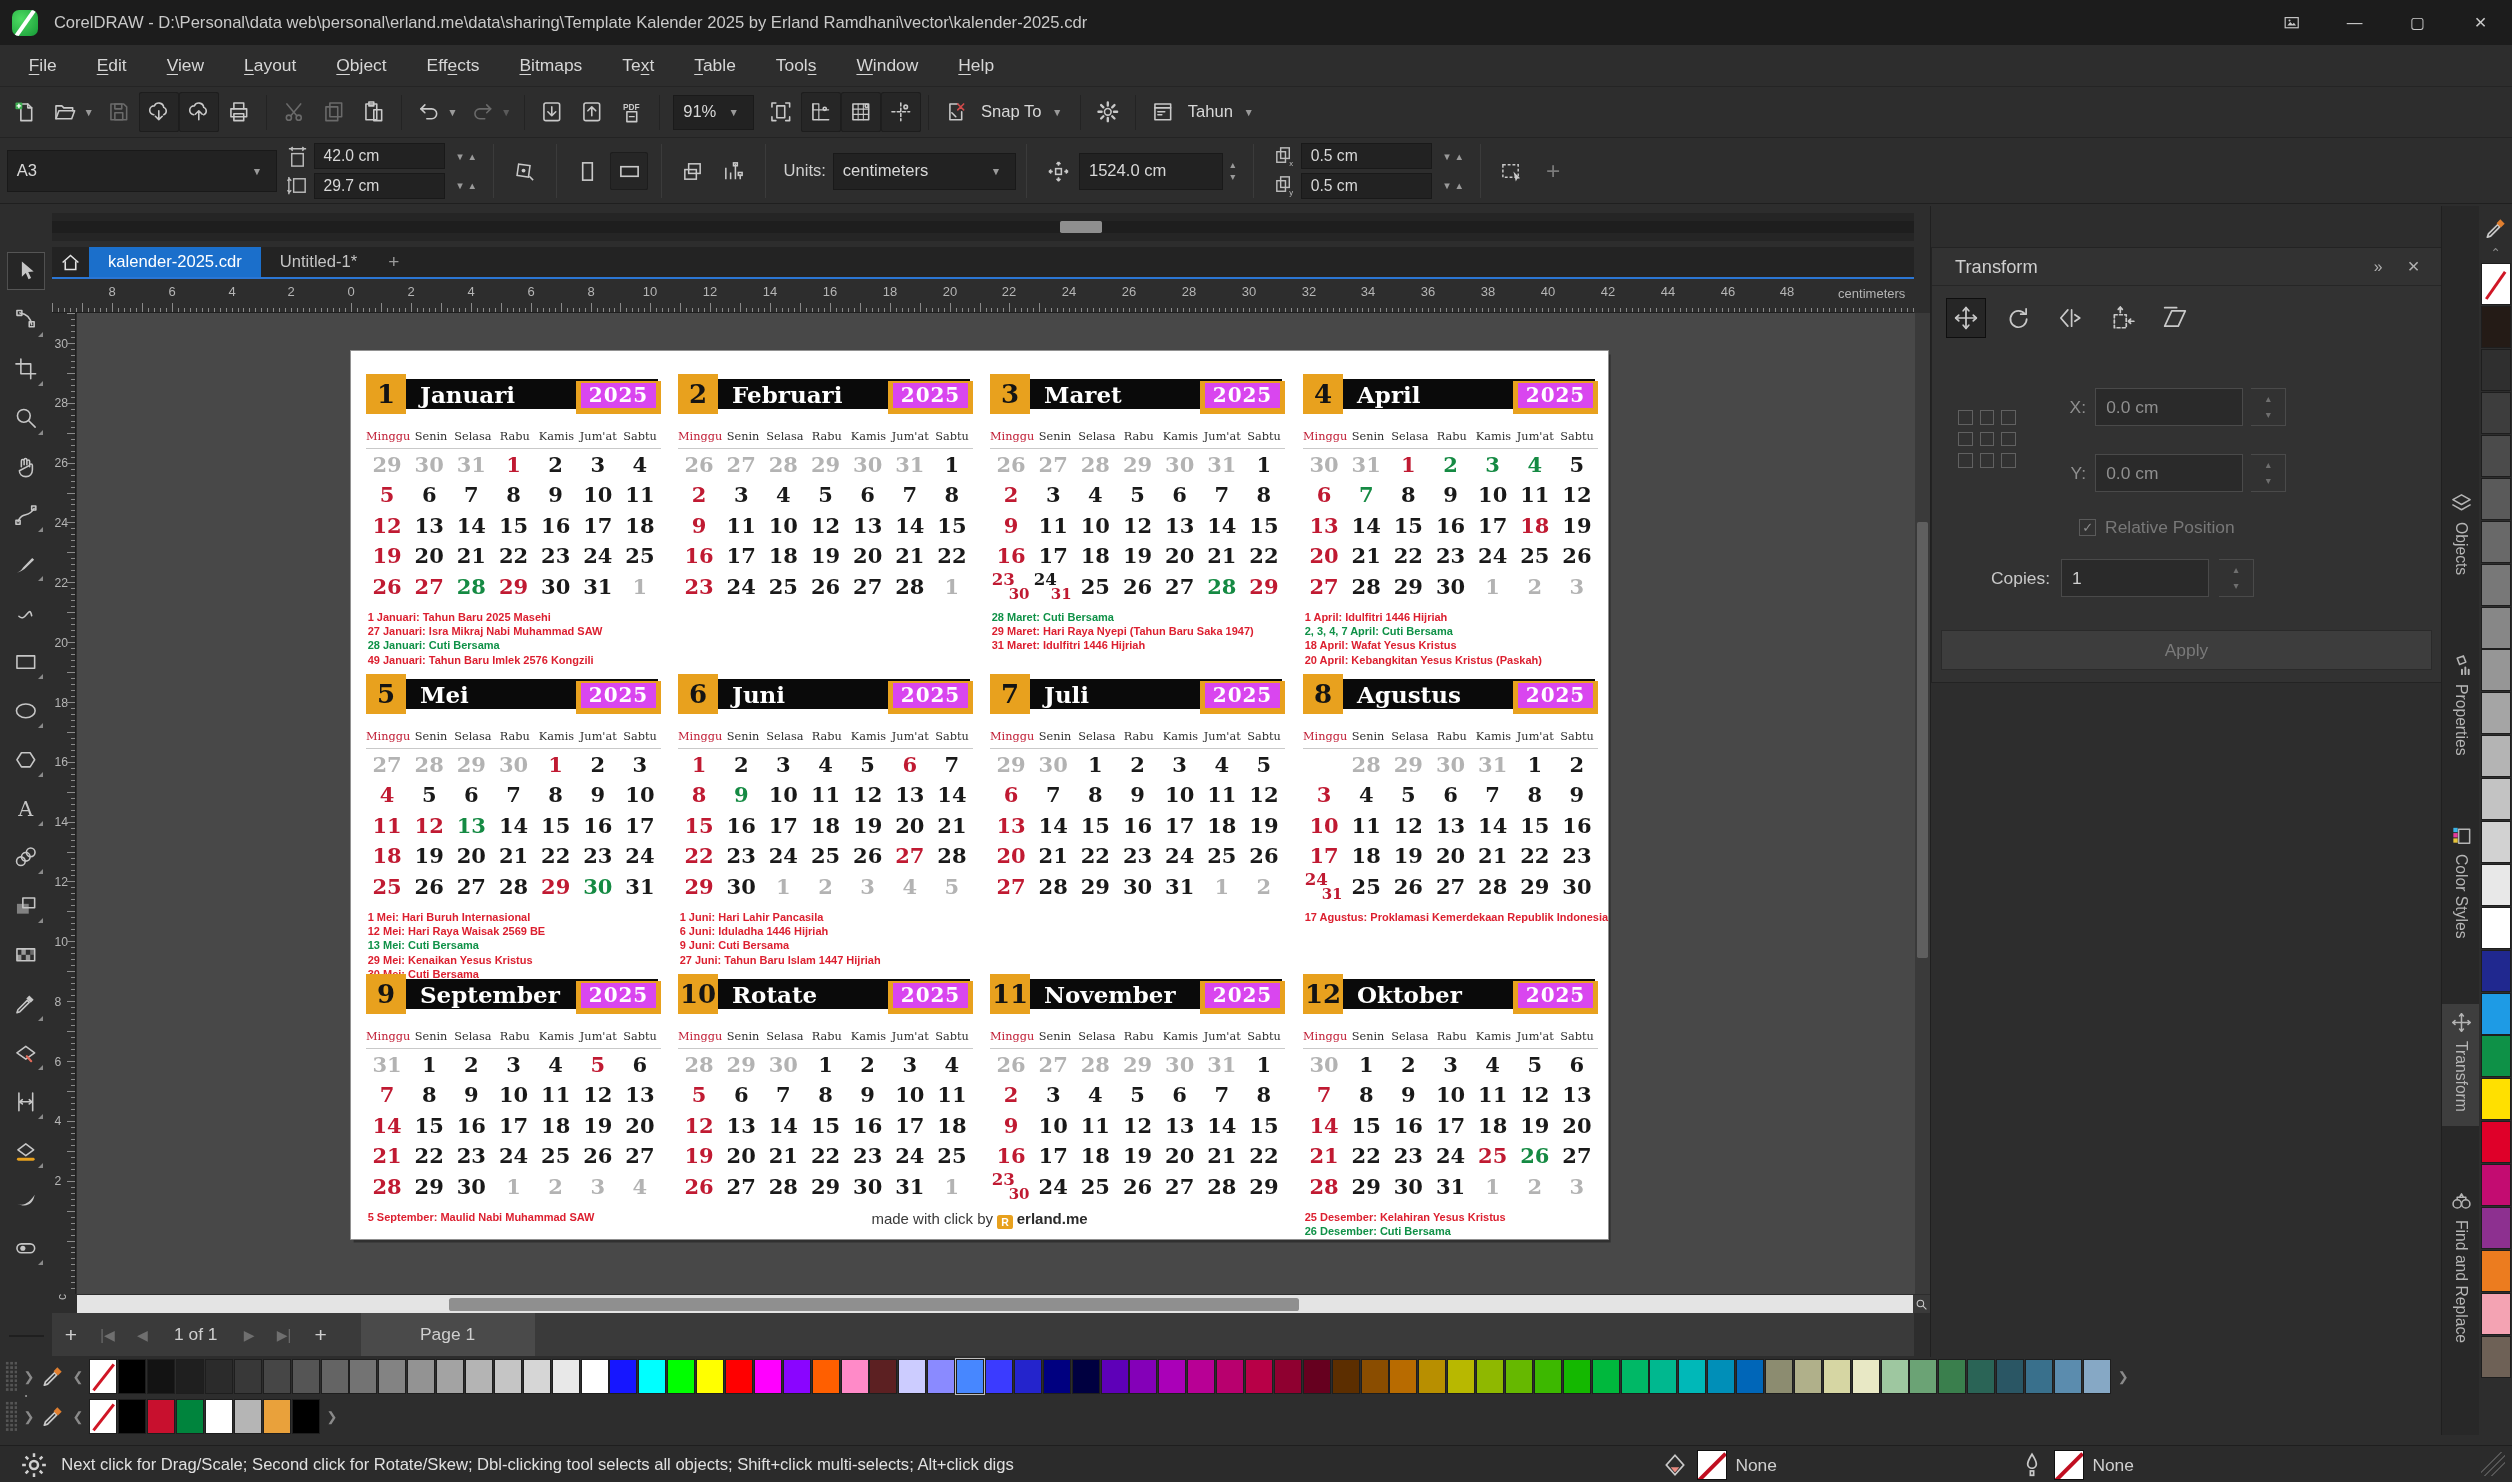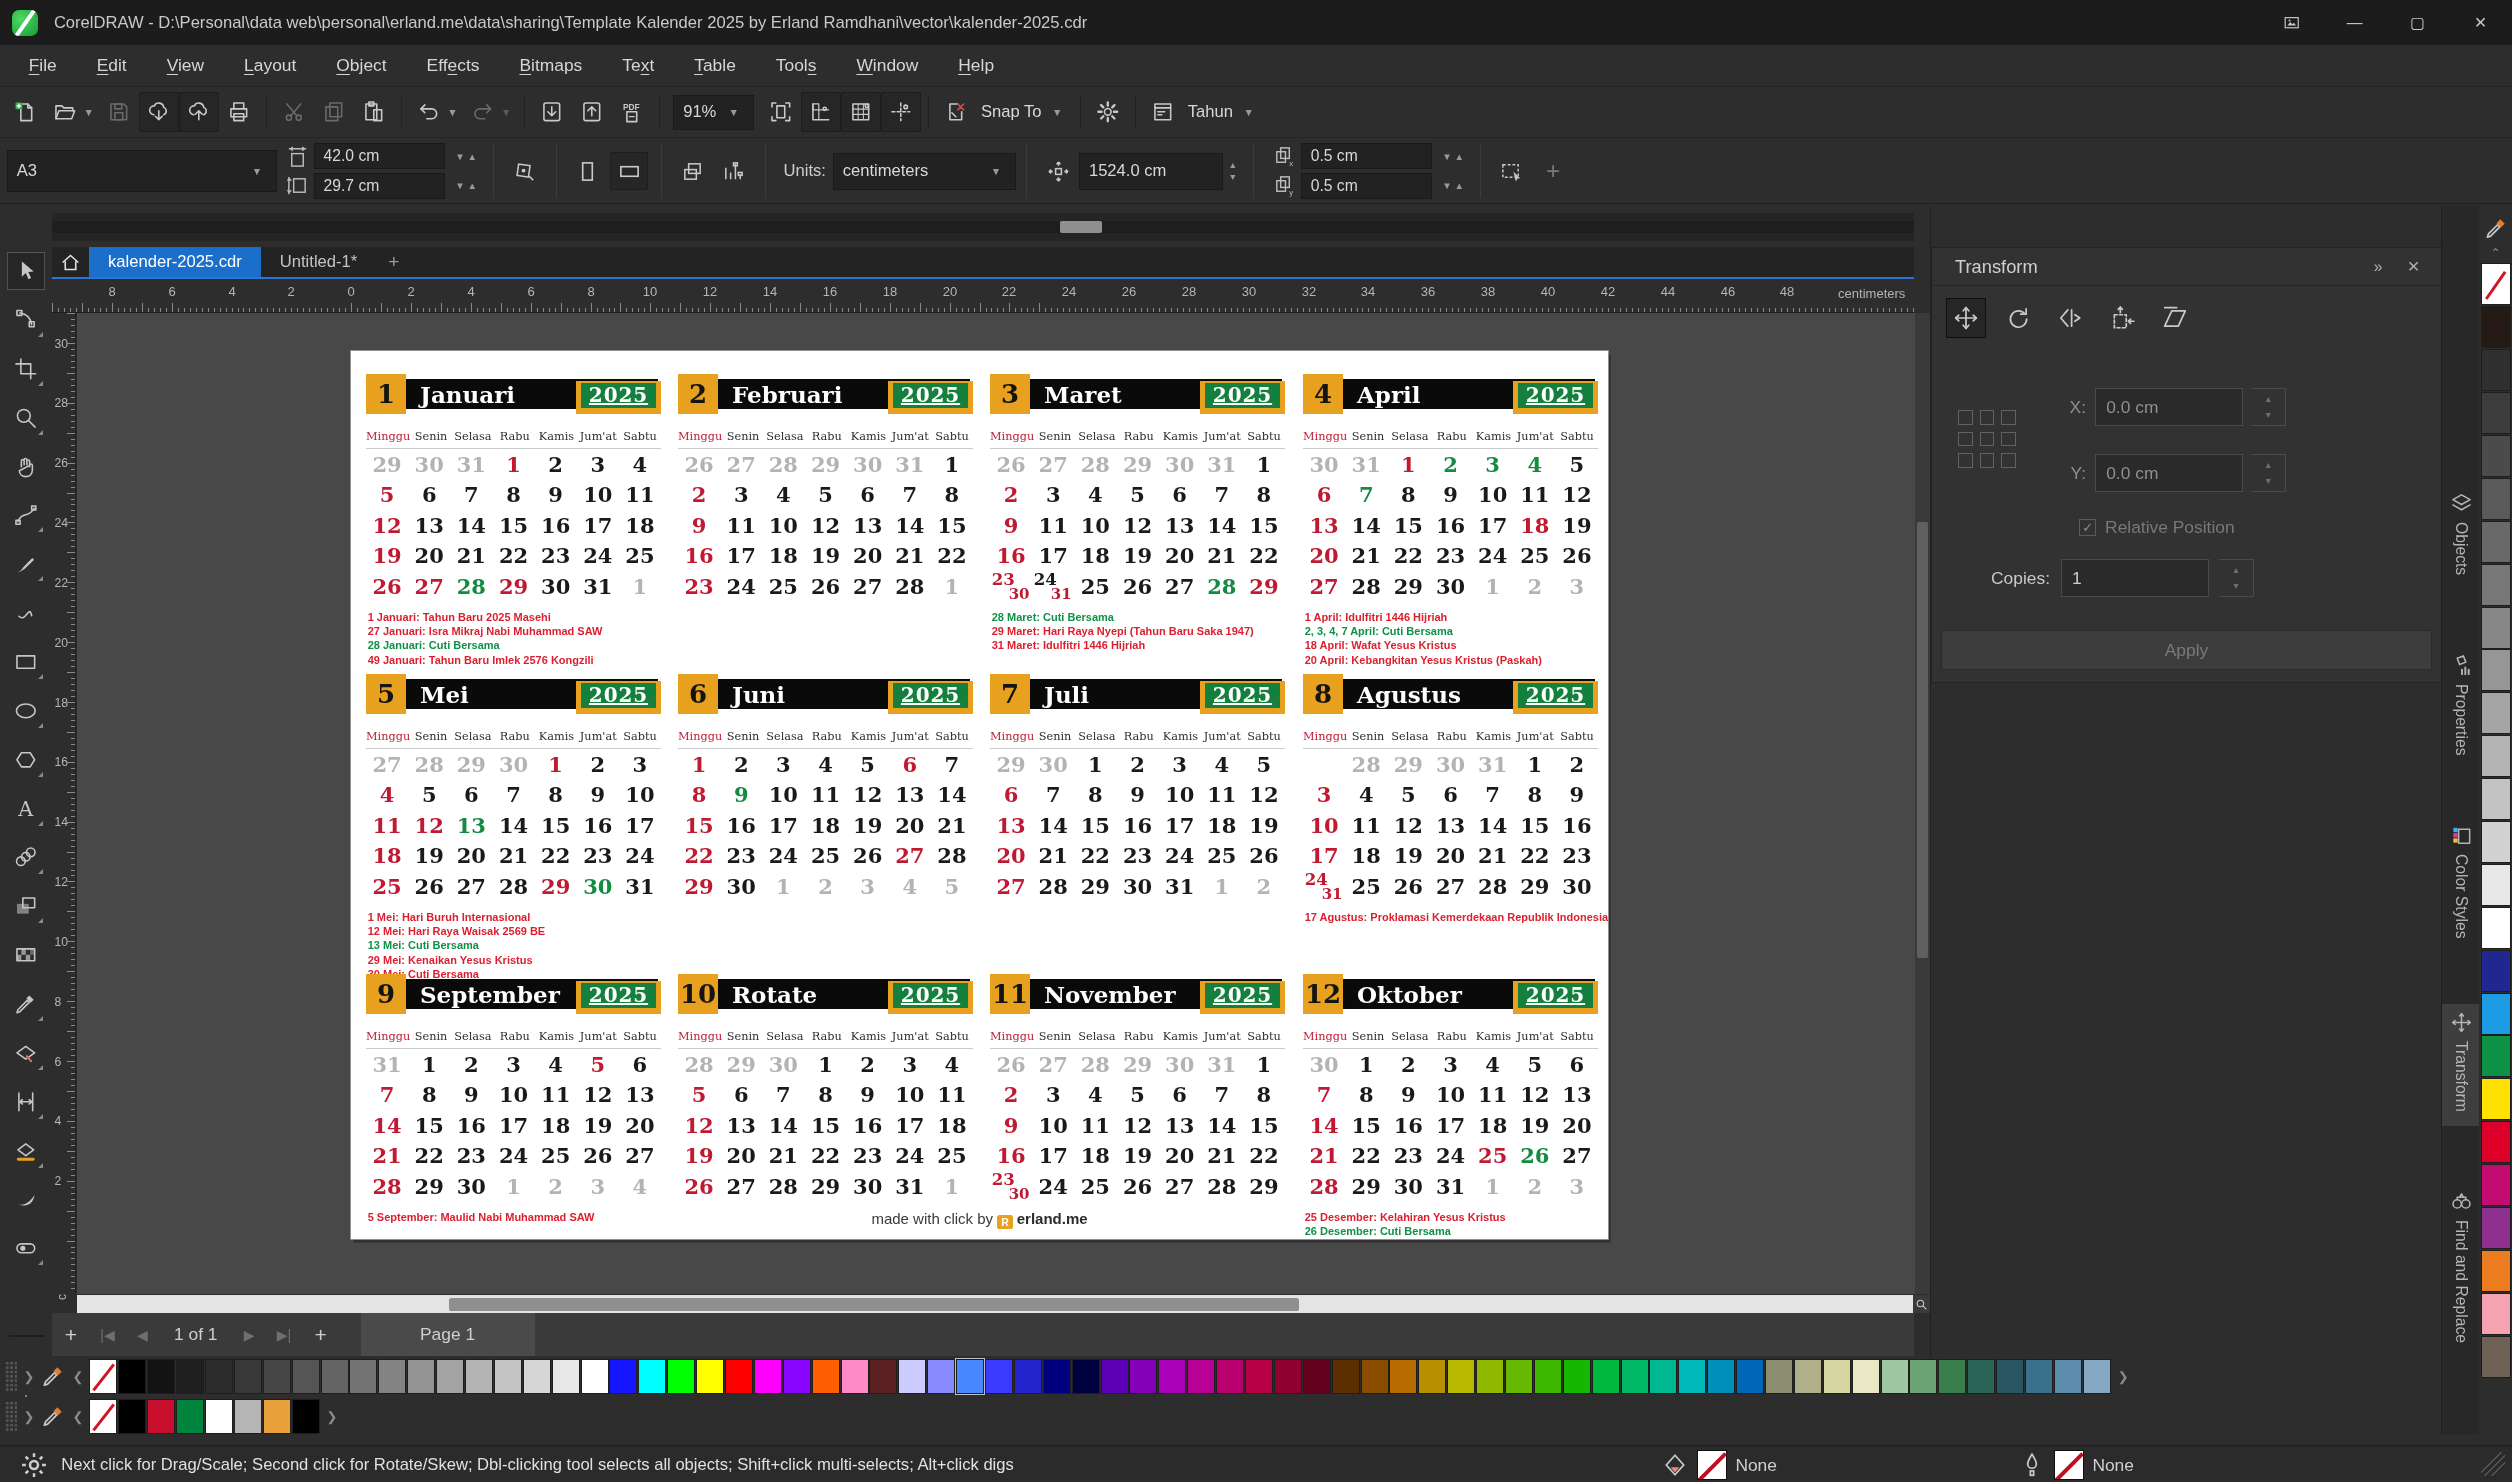--- a/index.html
+++ b/index.html
@@ -88,21 +88,21 @@
   
   #canvas { position:absolute; left:77px; top:313px; width:1838px; height:981px; background:#484848; overflow:hidden; }
   #page { position:absolute; left:274px; top:38px; width:1257px; height:888px; background:#fff; box-shadow:0 0 0 0.9px #9b9b9b, 2.6px 3.5px 0 rgba(0,0,0,.33); }
 
   .month { position:absolute; width:295px; }
   .mh { position:relative; height:37px; }
   .mh-bar { position:absolute; left:12.2px; right:3.5px; top:0; height:30px; background:#0a0a0a; }
   .mh-num { position:absolute; left:0; top:-5.2px; width:40px; height:40px; background:#e8a11e; color:#141414; font:bold 26px "DejaVu Serif",serif; display:flex; align-items:center; justify-content:center; }
   .mh-name { position:absolute; left:54px; top:1.7px; color:#fff; font:bold 23px "DejaVu Serif",serif; white-space:nowrap; }
   .mh-year { position:absolute; right:0; top:1.7px; width:85px; height:33px; background:#e8a11e; }
-  .mh-year-in { position:absolute; left:5.2px; right:5.2px; top:2.6px; bottom:6.1px; background:#15803d; color:#fff; font:bold 20px "DejaVu Serif",serif; display:flex; align-items:center; justify-content:center; letter-spacing:0.9px;text-decoration:underline; }
+  .mh-year-in { position:absolute; left:5.2px; right:5.2px; top:2.6px; bottom:6.1px; background:#d946ef; color:#fff; font:bold 20px "DejaVu Serif",serif; display:flex; align-items:center; justify-content:center; letter-spacing:0.9px; }
   .dow { display:grid; grid-template-columns:repeat(7,1fr); margin-top:14px; text-align:center; }
   .dow span { font:11.3px "DejaVu Serif",serif; color:#2e2e2e; }
   .dow span.sun { color:#c01a32; }
   .dow-line { border-bottom:0.9px solid #c9c9c9; margin-top:5.2px; }
   .wk { display:grid; grid-template-columns:repeat(7,1fr); height:30.5px; align-items:center; text-align:center; }
   .wk:first-of-type { margin-top:5.2px; }
   .cell { font:bold 21px "DejaVu Serif",serif; color:#1a1a1a; line-height:1; }
   .c-r { color:#c01a32; } .c-g { color:#158a43; } .c-m { color:#b3b3b3; }
   .cell.dual { position:relative; height:30.5px; }
   .cell.dual .d1 { position:absolute; left:1.7px; top:0; font-size:16.6px; }
@@ -1689,20 +1689,26 @@
         </div>
         <div class="wk">
           <div class="cell c-r">29</div>
           <div class="cell">30</div>
           <div class="cell c-m">1</div>
           <div class="cell c-m">2</div>
           <div class="cell c-m">3</div>
           <div class="cell c-m">4</div>
           <div class="cell c-m">5</div>
         </div>
+        <div class="notes">
+          <div class="note r">1 Juni: Hari Lahir Pancasila</div>
+          <div class="note r">6 Juni: Iduladha 1446 Hijriah</div>
+          <div class="note r">9 Juni: Cuti Bersama</div>
+          <div class="note r">27 Juni: Tahun Baru Islam 1447 Hijriah</div>
+        </div>
       </div>
       <div class="month" style="left: 639px; top: 328px;">
         <div class="mh">
           <div class="mh-bar"></div>
           <div class="mh-num">7</div>
           <div class="mh-name">Juli</div>
           <div class="mh-year">
             <div class="mh-year-in">2025</div>
           </div>
         </div>

